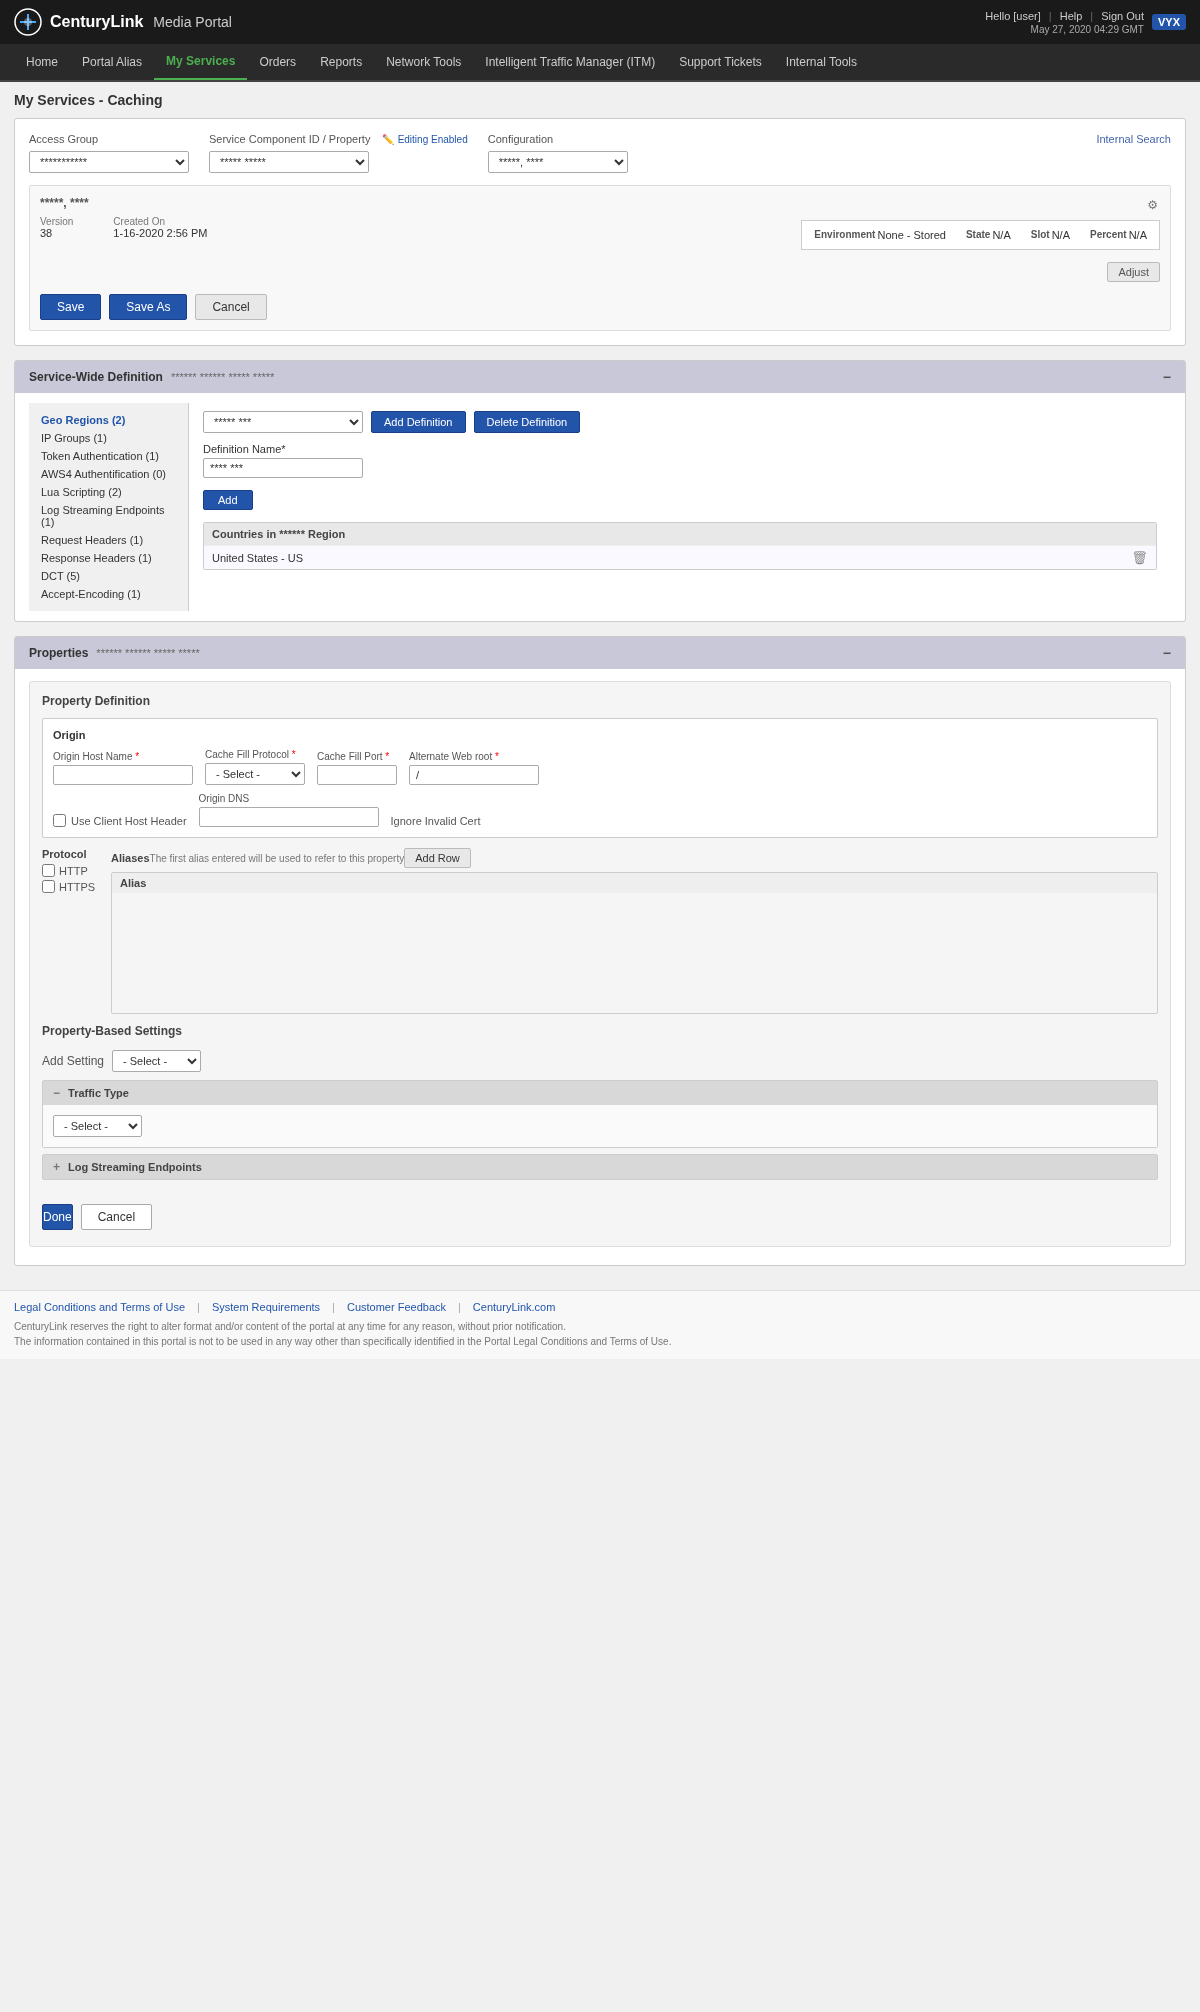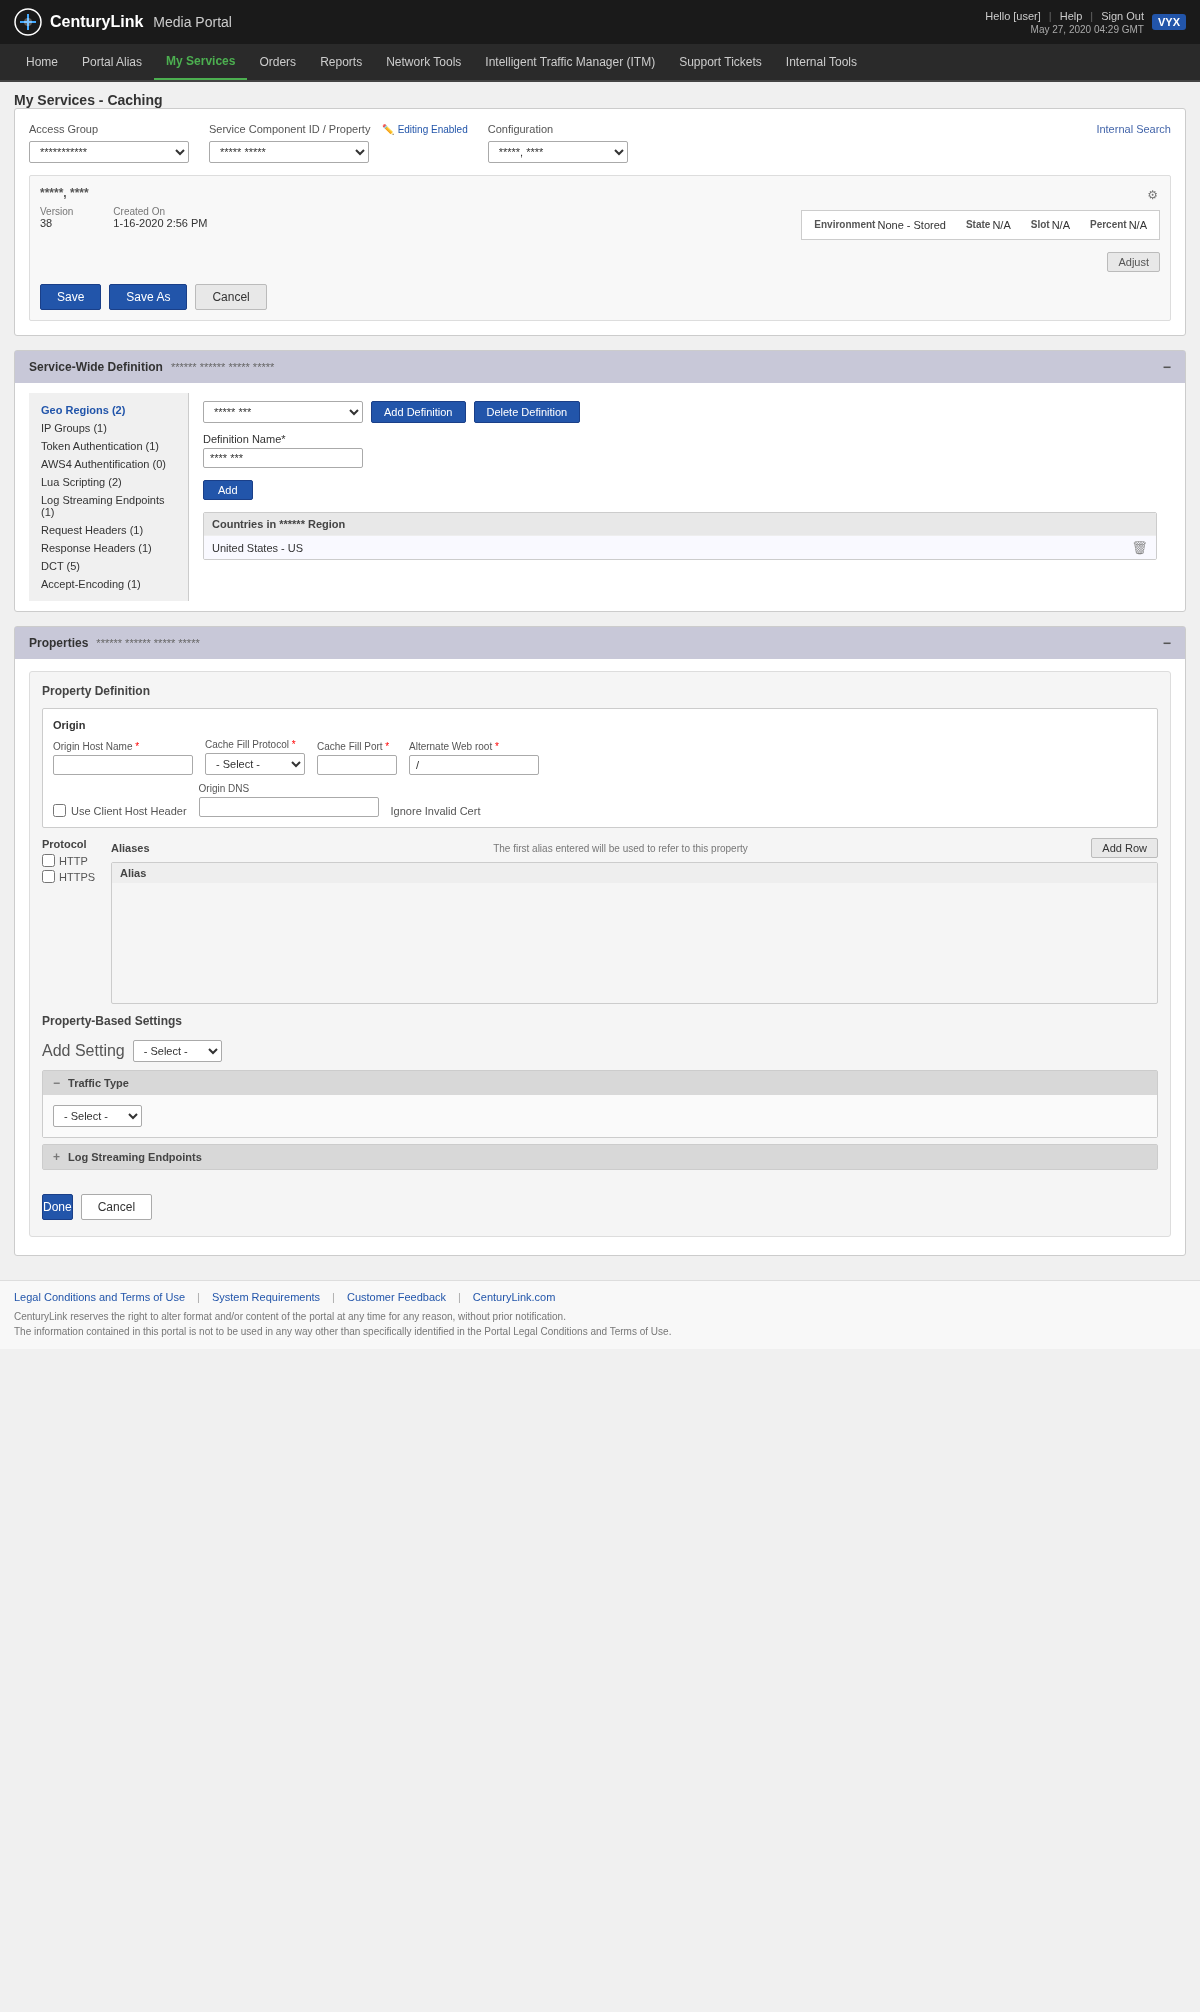--- a/index.html
+++ b/index.html
@@ -16,21 +16,21 @@
     .header-date { color: #aaa; font-size: 10px; text-align: right; margin-top: 2px; }
     .vyx-badge { background: #2255aa; color: #fff; padding: 2px 6px; border-radius: 3px; font-size: 11px; font-weight: bold; }
 
     
     .nav { background: #2a2a2a; display: flex; align-items: center; padding: 0 14px; border-bottom: 2px solid #444; }
     .nav-item { padding: 10px 12px; color: #ccc; font-size: 12px; cursor: pointer; text-decoration: none; display: inline-block; }
     .nav-item.active { color: #4caf50; font-weight: bold; border-bottom: 2px solid #4caf50; }
 
     
     .page { padding: 10px 14px; background: #f0f0f0; min-height: 800px; }
-    .page-title { font-size: 14px; font-weight: bold; color: #333; }
+    .page-title { font-size: 14px; font-weight: bold; color: #333; margin-bottom: 10px; }
 
     
     .card { background: #fff; border: 1px solid #ccc; border-radius: 3px; padding: 14px; margin-bottom: 14px; }
 
     
     .top-fields { display: flex; align-items: flex-start; gap: 20px; position: relative; }
     .field-group { display: flex; flex-direction: column; gap: 4px; }
     .field-label { font-size: 11px; color: #555; margin-bottom: 2px; }
     select, input[type="text"] { border: 1px solid #aaa; border-radius: 2px; padding: 3px 6px; font-size: 11px; background: #fff; color: #333; }
     select { padding-right: 16px; }
@@ -94,38 +94,38 @@
     .origin-field label.req::after { content: ' *'; color: red; }
     .origin-input { width: 140px; }
     .origin-select { width: 100px; }
     .cache-port { width: 80px; }
     .alt-root { width: 130px; }
     .origin-dns { width: 180px; }
     .checkbox-row { display: flex; align-items: center; gap: 5px; font-size: 11px; color: #555; }
     .protocol-label { font-size: 11px; font-weight: bold; color: #444; margin-bottom: 4px; }
     .protocol-checkboxes { display: flex; flex-direction: column; gap: 3px; }
     .protocol-check { display: flex; align-items: center; gap: 4px; font-size: 11px; color: #555; }
-    .aliases-header { display: flex; align-items: center; justify-content: space-between; margin-bottom: 4px; }
+    .aliases-header { display: flex; align-items: center; margin-bottom: 4px; }
     .aliases-label { font-size: 11px; font-weight: bold; color: #444; }
     .aliases-hint { font-size: 10px; color: #777; }
     .btn-add-row { background: #e8e8e8; border: 1px solid #bbb; padding: 3px 10px; font-size: 11px; color: #333; cursor: pointer; border-radius: 2px; }
     .aliases-table-wrap { border: 1px solid #ccc; border-radius: 2px; }
     .aliases-col-header { background: #eee; padding: 4px 8px; font-size: 11px; font-weight: bold; color: #444; }
     .aliases-row { padding: 4px 8px; min-height: 24px; }
 
     
     .origin-aliases-row { display: flex; gap: 16px; align-items: flex-start; }
     .origin-left { flex: 0 0 auto; }
     .aliases-right { flex: 1; }
 
     
     .pbs-section { margin-top: 10px; }
     .pbs-title { font-size: 12px; font-weight: bold; color: #444; margin-bottom: 12px; }
     .add-setting-row { display: flex; align-items: center; gap: 8px; margin-bottom: 8px; }
-    .add-setting-label { font-size: 16px; color: #555; }
+    .add-setting-label { font-size: 12px; color: #555; }
     .subsection-panel { border: 1px solid #ccc; border-radius: 2px; margin-bottom: 6px; }
     .subsection-header { background: #d8d8d8; padding: 5px 10px; display: flex; align-items: center; gap: 8px; font-size: 11px; font-weight: bold; color: #444; cursor: pointer; }
     .subsection-toggle { color: #777; font-size: 12px; }
     .subsection-body { padding: 10px; background: #fafafa; }
 
     
     .footer { background: #f8f8f8; border-top: 1px solid #ddd; padding: 10px 14px; }
     .footer-links { display: flex; gap: 12px; align-items: center; font-size: 11px; margin-bottom: 6px; }
     .footer-links a { color: #2255aa; text-decoration: none; }
     .footer-links span { color: #aaa; }

